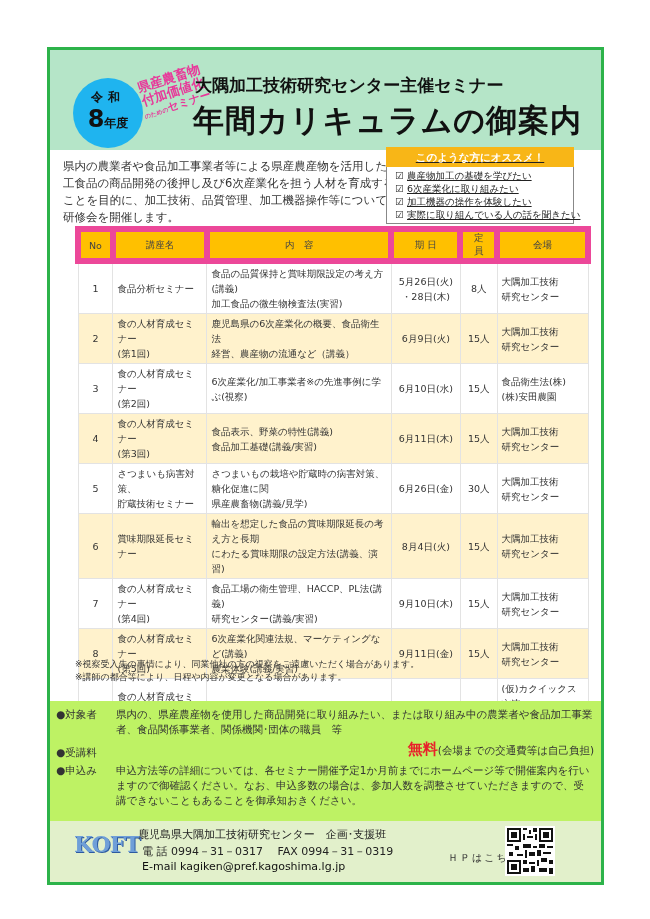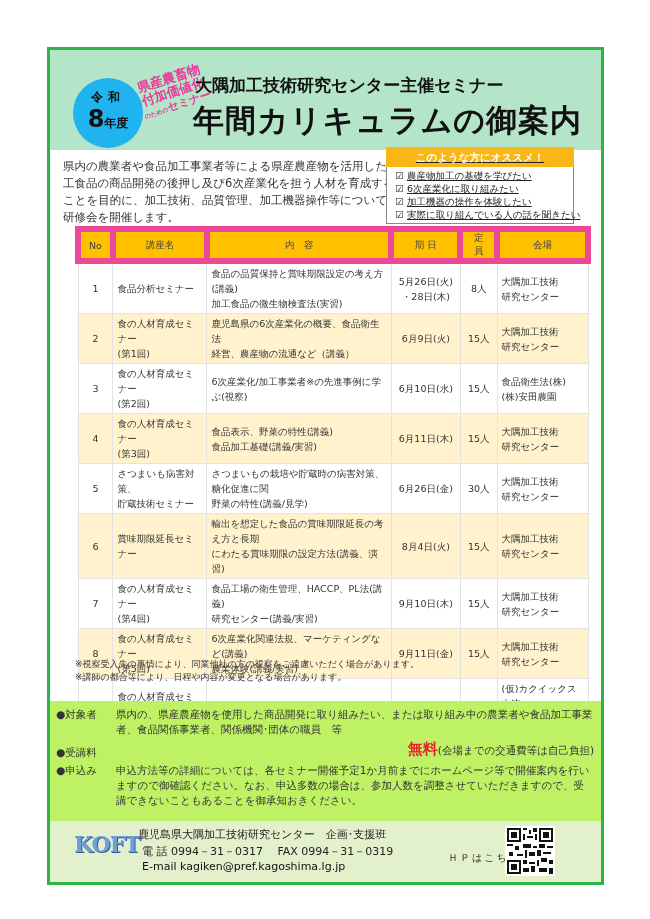--- a/index.html
+++ b/index.html
@@ -166,21 +166,21 @@
           </td>
         </tr>
         <tr class="r">
           <td class="no">5</td>
           <td class="nm">
             <div>さつまいも病害対策、</div>
             <div>貯蔵技術セミナー</div>
           </td>
           <td class="ct">
             <div>さつまいもの栽培や貯蔵時の病害対策、糖化促進に関</div>
-            <div>野菜の特性(講義/見学)</div>
+            <div>県産農畜物(講義/見学)</div>
           </td>
           <td class="dt">
             <div>6月26日(金)</div>
           </td>
           <td class="cap">30人</td>
           <td class="ven">
             <div>大隅加工技術</div>
             <div>研究センター</div>
           </td>
         </tr>

